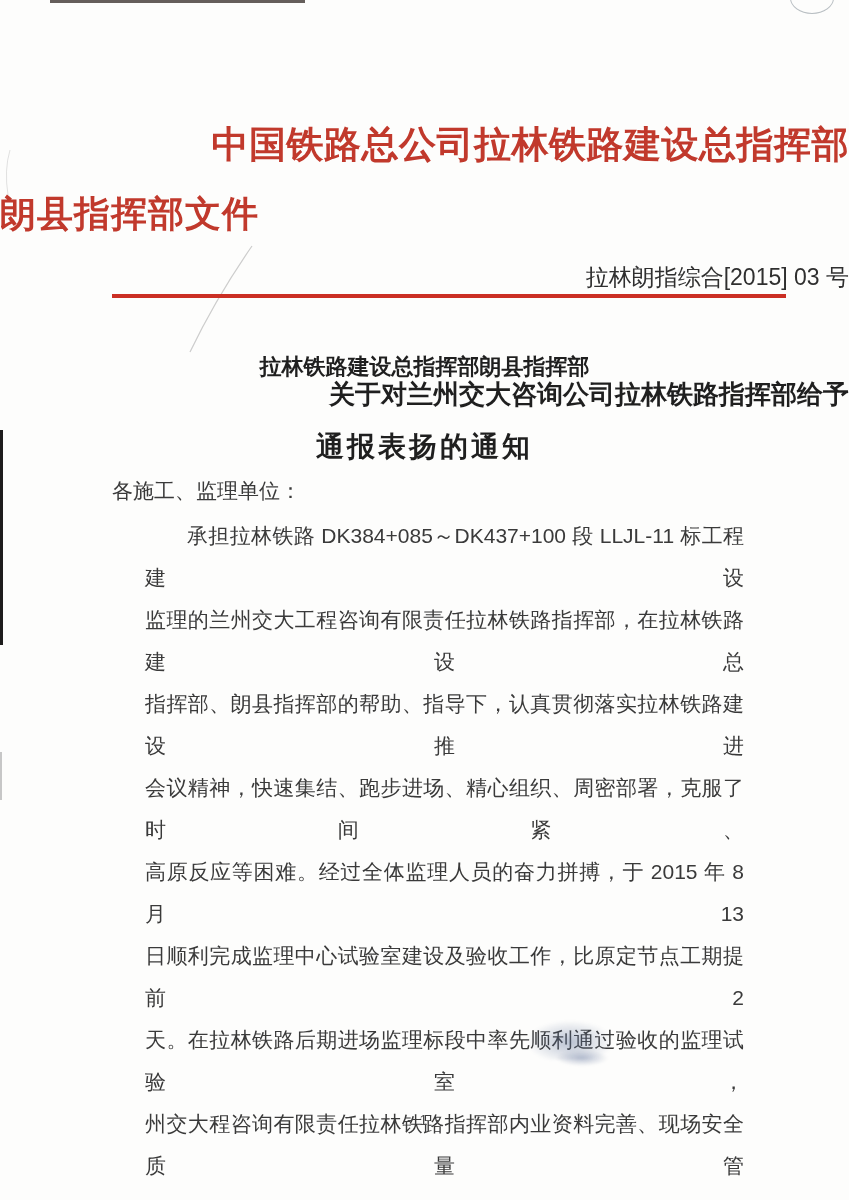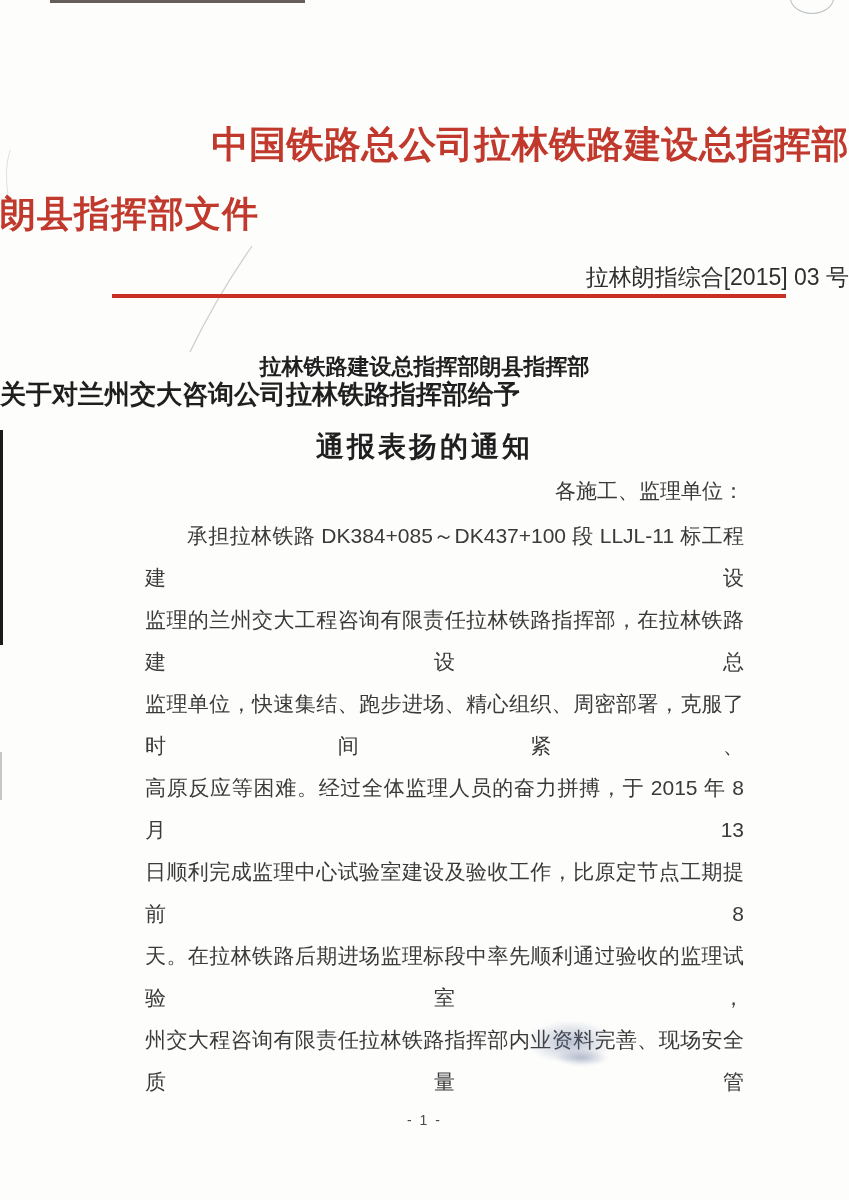--- a/index.html
+++ b/index.html
@@ -77,36 +77,36 @@
   }
 
   
   .title-line1 {
     position: absolute; top: 330px; left: 0; width: 100%;
     text-align: center;
     font-size: 22px; font-weight: bold; color: #1f1f1f; margin-top: 22px;
   }
   .title-line2 {
     position: absolute; top: 377px; left: 0; width: 100%;
-    text-align: left;
+    text-align: right;
     font-size: 26px; font-weight: bold; color: #1f1f1f;
   }
   .title-line3 {
     position: absolute; top: 428px; left: 0; width: 100%;
     text-align: center;
     font-size: 28px; font-weight: bold; letter-spacing: 3px; color: #1f1f1f;
   }
 
   
   .doc-body {
     position: absolute; top: 470px; left: 112px;
     width: 632px;
     font-size: 21px; line-height: 42px; color: #3a3a3a;
   }
-  .salutation { text-align: right; margin-bottom: 3px; }
+  .salutation { text-align: left; margin-bottom: 3px; }
   .body-line {
     text-align: justify;
     text-align-last: justify;
     margin-left: 33px;
   }
   .body-line.last { text-align-last: left; }
   .body-line.first { text-indent: 2em; }
 
   .page-number {
     position: absolute; top: 1112px; left: 0; width: 100%;
@@ -135,23 +135,24 @@
 
   <div class="title-line1">拉林铁路建设总指挥部朗县指挥部</div>
   <div class="title-line2">关于对兰州交大咨询公司拉林铁路指挥部给予</div>
   <div class="title-line3">通报表扬的通知</div>
 
   <div class="doc-body">
     <div class="salutation">各施工、监理单位：</div>
     <div id="paragraphs">
         <div class="body-line first">承担拉林铁路 DK384+085～DK437+100 段 LLJL-11 标工程建设</div>
         <div class="body-line">监理的兰州交大工程咨询有限责任拉林铁路指挥部，在拉林铁路建设总</div>
-        <div class="body-line">监理单位，快速集结、跑步进场、精心组织、周密部署，克服了时间紧、</div>
+        <div class="body-line">指挥部、朗县指挥部的帮助、指导下，认真贯彻落实拉林铁路建设推进</div>
+        <div class="body-line">会议精神，快速集结、跑步进场、精心组织、周密部署，克服了时间紧、</div>
         <div class="body-line">高原反应等困难。经过全体监理人员的奋力拼搏，于 2015 年 8 月 13</div>
-        <div class="body-line">日顺利完成监理中心试验室建设及验收工作，比原定节点工期提前 8</div>
+        <div class="body-line">日顺利完成监理中心试验室建设及验收工作，比原定节点工期提前 2</div>
         <div class="body-line">天。在拉林铁路后期进场监理标段中率先顺利通过验收的监理试验室，</div>
         <div class="body-line">州交大程咨询有限责任拉林铁路指挥部内业资料完善、现场安全质量管</div>
       </div>
   </div>
 
   <div class="artifact-smudge"></div>
   <div class="artifact-smudge-tail"></div>
 
   <div class="page-number">- 1 -</div>
 

